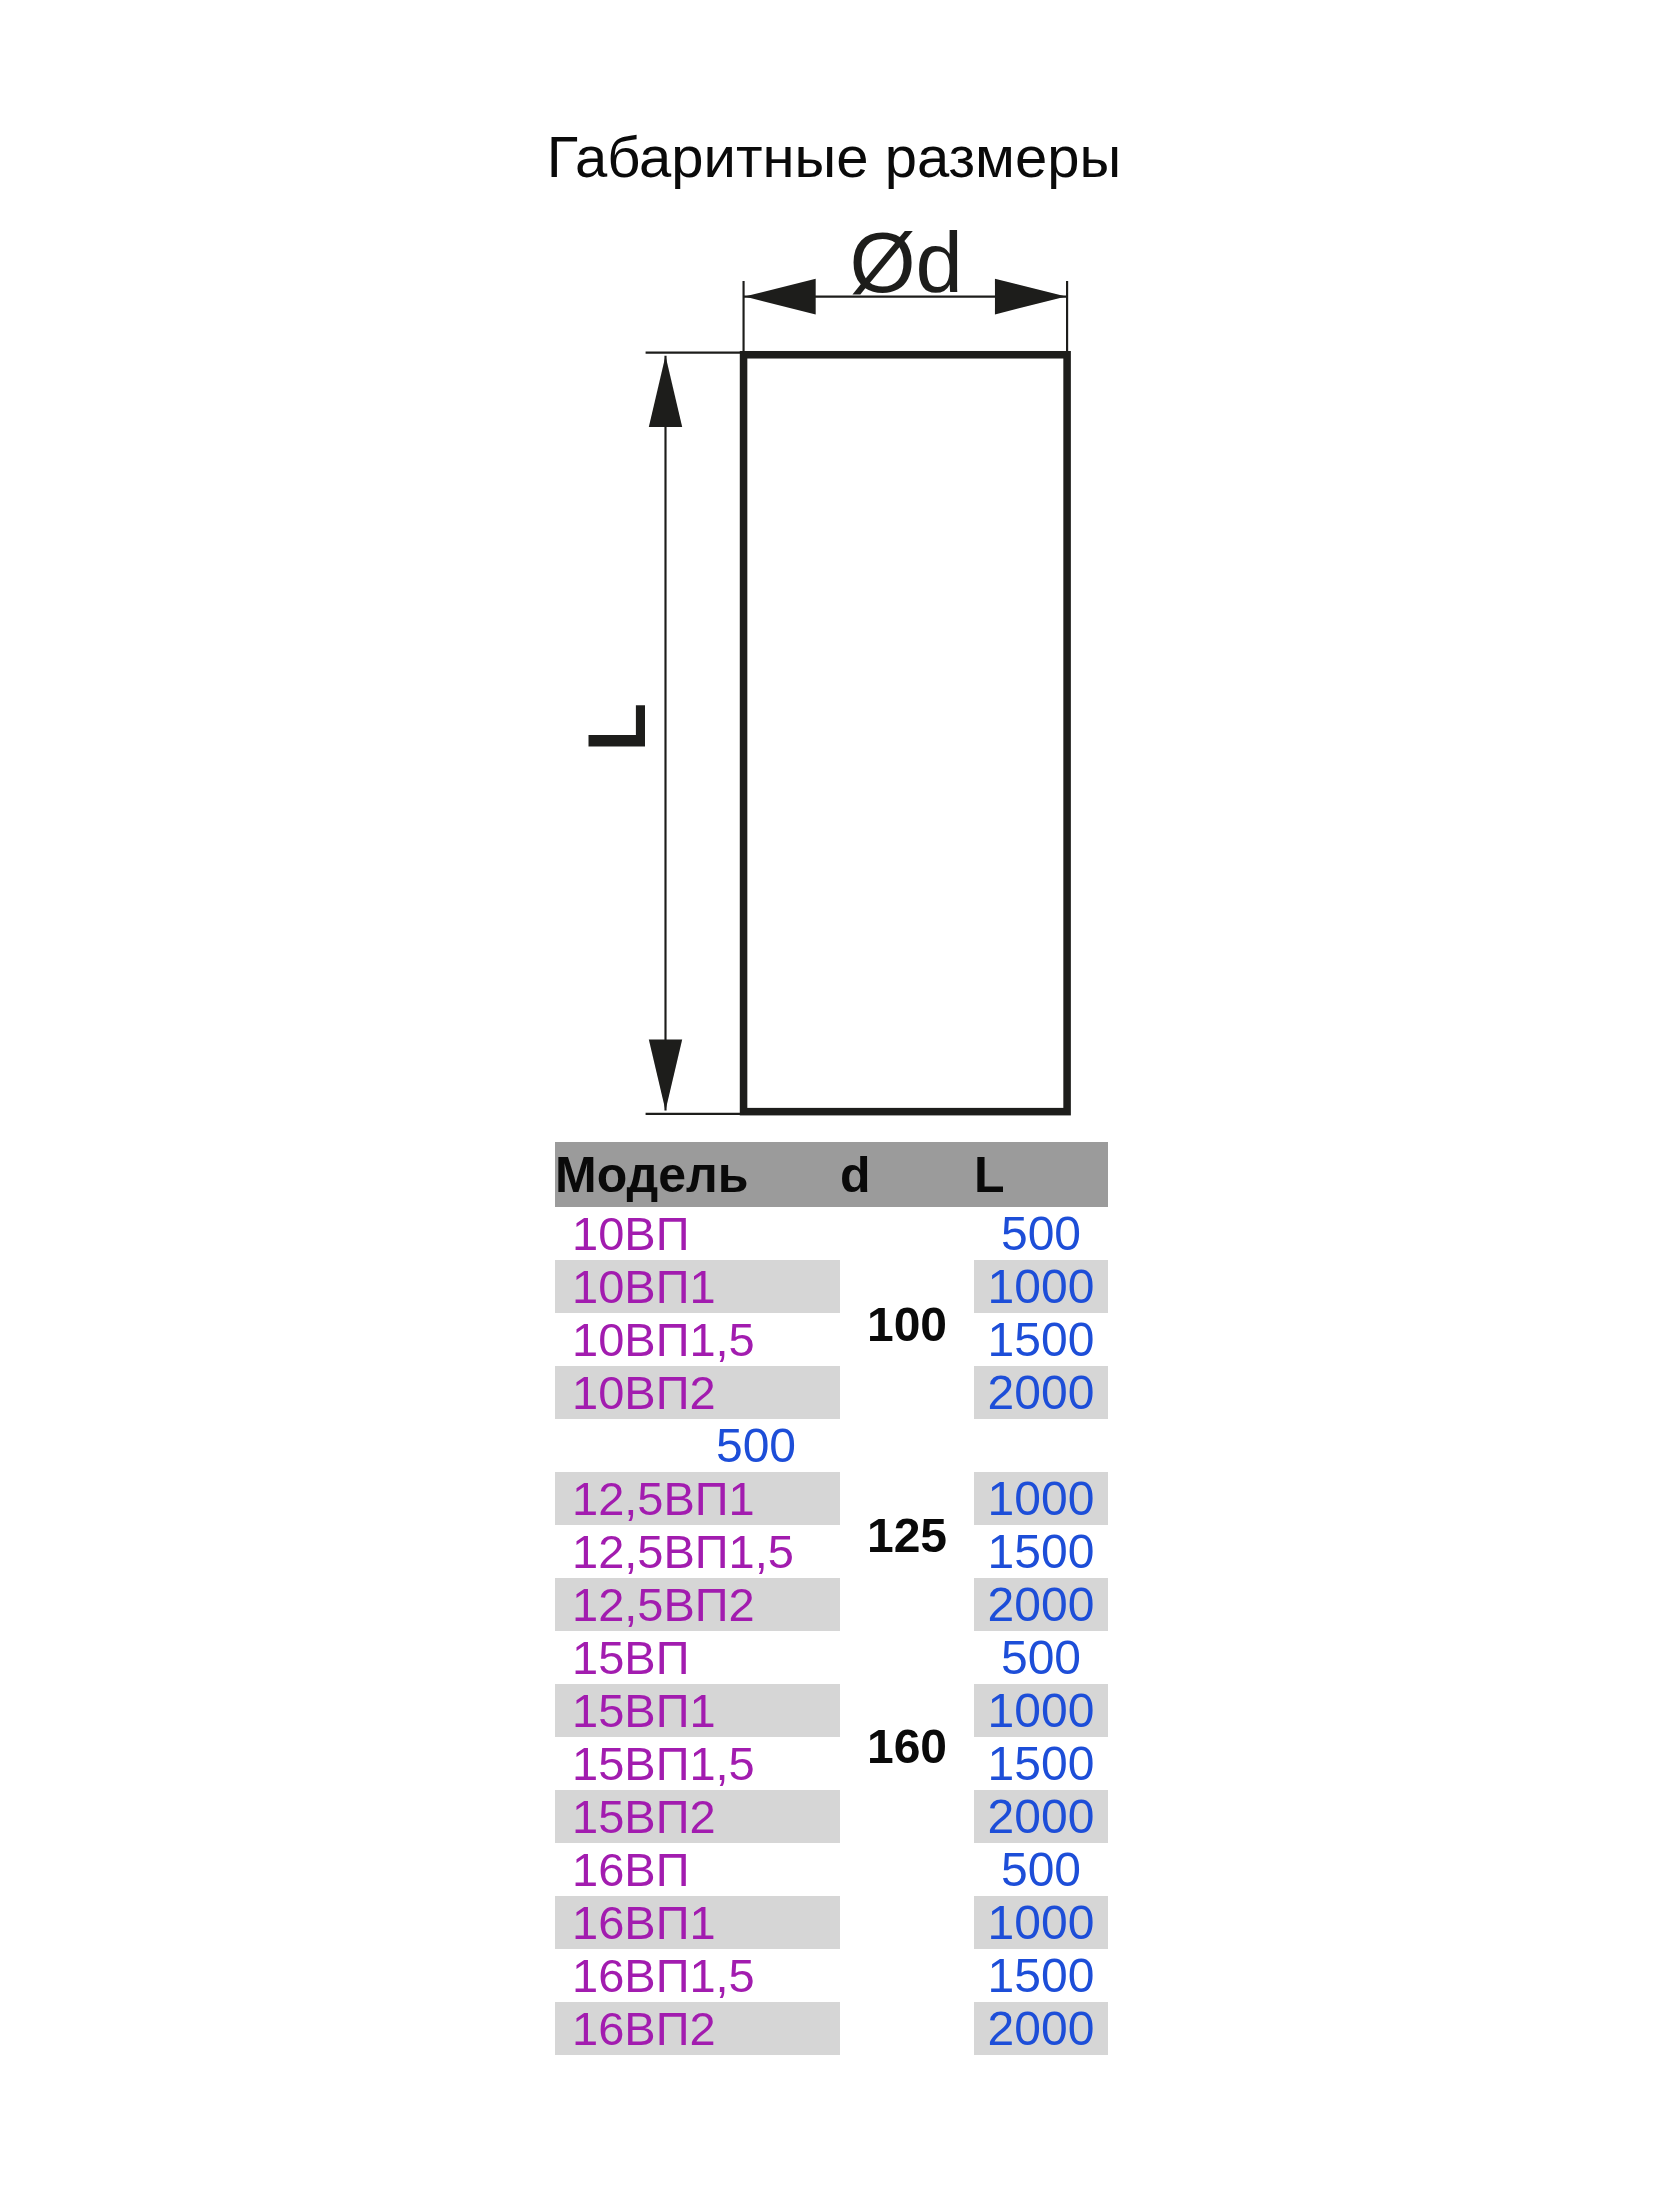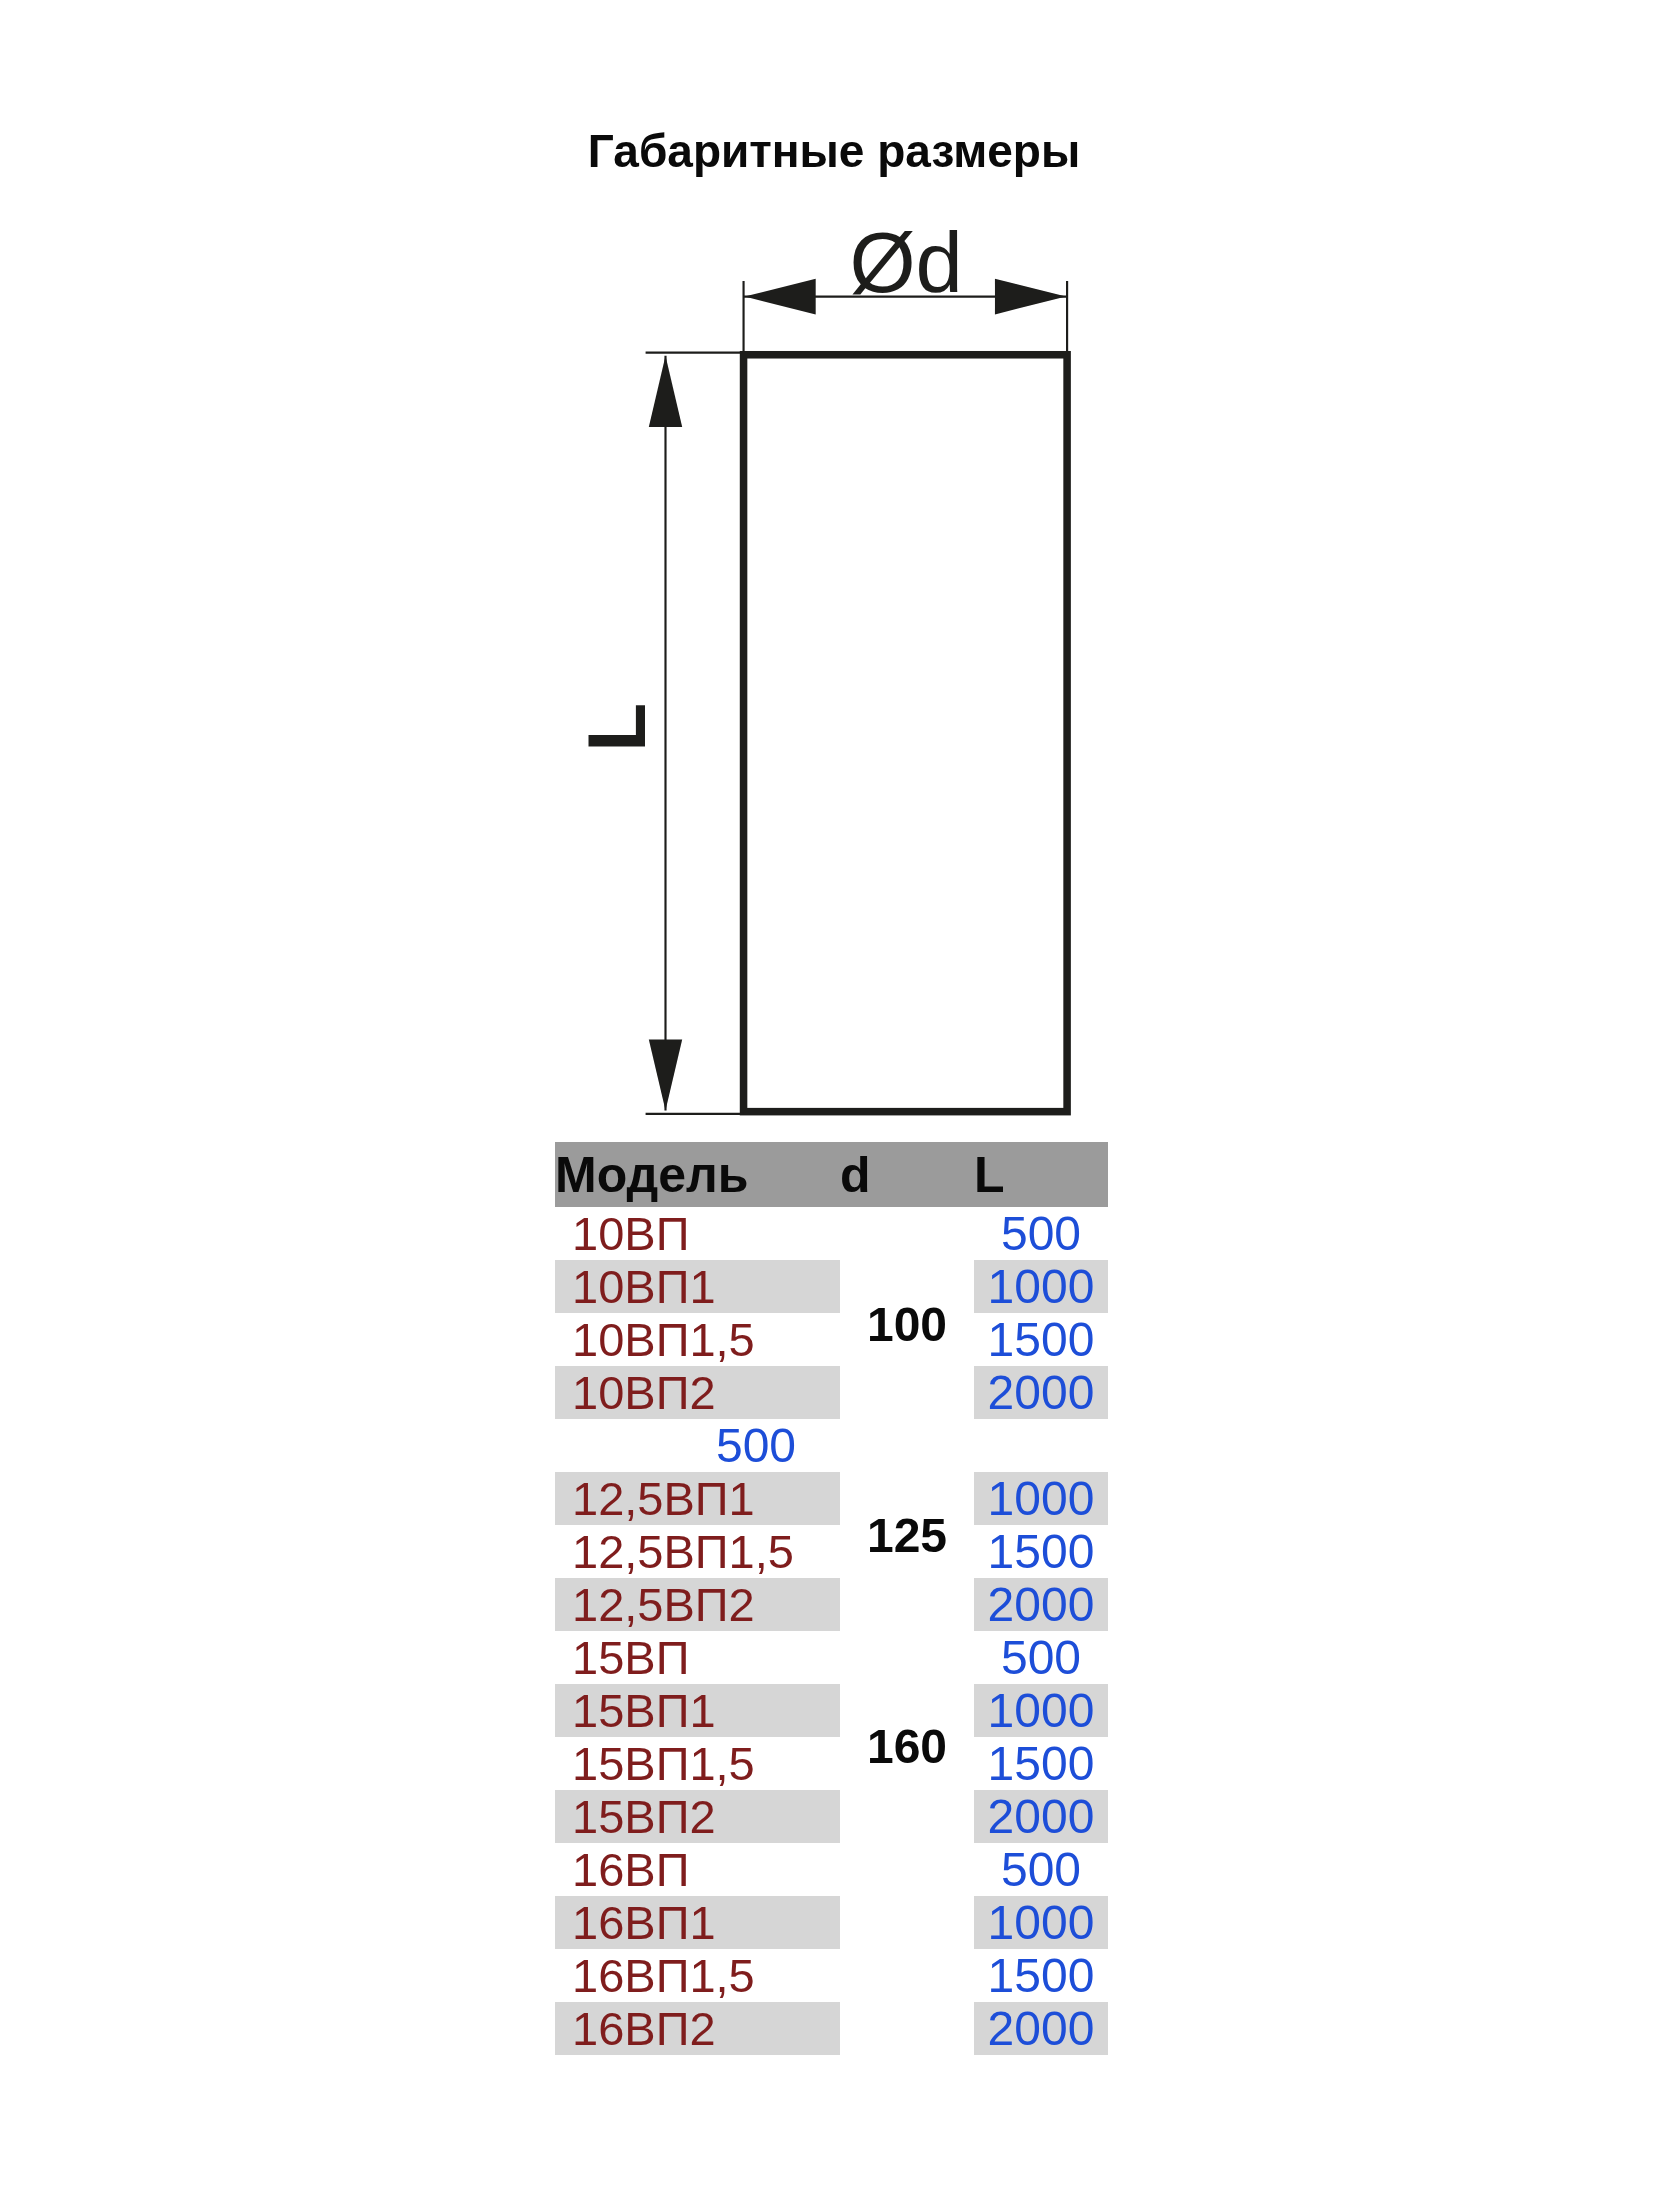--- a/index.html
+++ b/index.html
@@ -14,21 +14,21 @@
     background:#ffffff;
     overflow:hidden;
     font-family:"Liberation Sans", sans-serif;
     color:#000;
   }
   
   .page-title{
     position:absolute;
     left:538px;top:128px;width:592px;
     text-align:center;
-    font-size:46px;font-weight:700;line-height:1;
+    font-size:58px;font-weight:400;line-height:1;
     color:#0a0a0a;
     white-space:nowrap;
   }
   
   svg.diagram{
     position:absolute;left:0;top:0;
     width:1654px;height:2205px;
   }
   svg.diagram line{stroke:var(--ink);stroke-width:4;}
   svg.diagram rect{stroke:var(--ink);stroke-width:14;fill:none;}
@@ -48,21 +48,21 @@
     display:flex;align-items:center;justify-content:flex-start;
     font-size:50px;font-weight:700;color:#0a0a0a;
   }
   .col-model{width:285px;}
   .col-d{width:134px;}
   .col-l{width:134px;}
   .tbody{position:relative;}
   .trow{display:flex;height:53px;}
   .cell{display:flex;align-items:center;}
   .cell-model{width:285px;padding-left:17px;box-sizing:border-box;
-    font-size:47px;font-weight:400;color:#7f1d1d;white-space:nowrap;}
+    font-size:47px;font-weight:400;color:#a21caf;white-space:nowrap;}
   .cell-d{width:134px;}
   .cell-l{width:134px;justify-content:center;
     font-size:48px;font-weight:400;color:#1d4ed8;}
   .trow.shaded .cell-model,
   .trow.shaded .cell-l{background:var(--band-bg);}
   .d-overlay{
     position:absolute;left:285px;top:12px;width:134px;
   }
   .d-group{
     height:211px;display:flex;align-items:center;justify-content:center;

